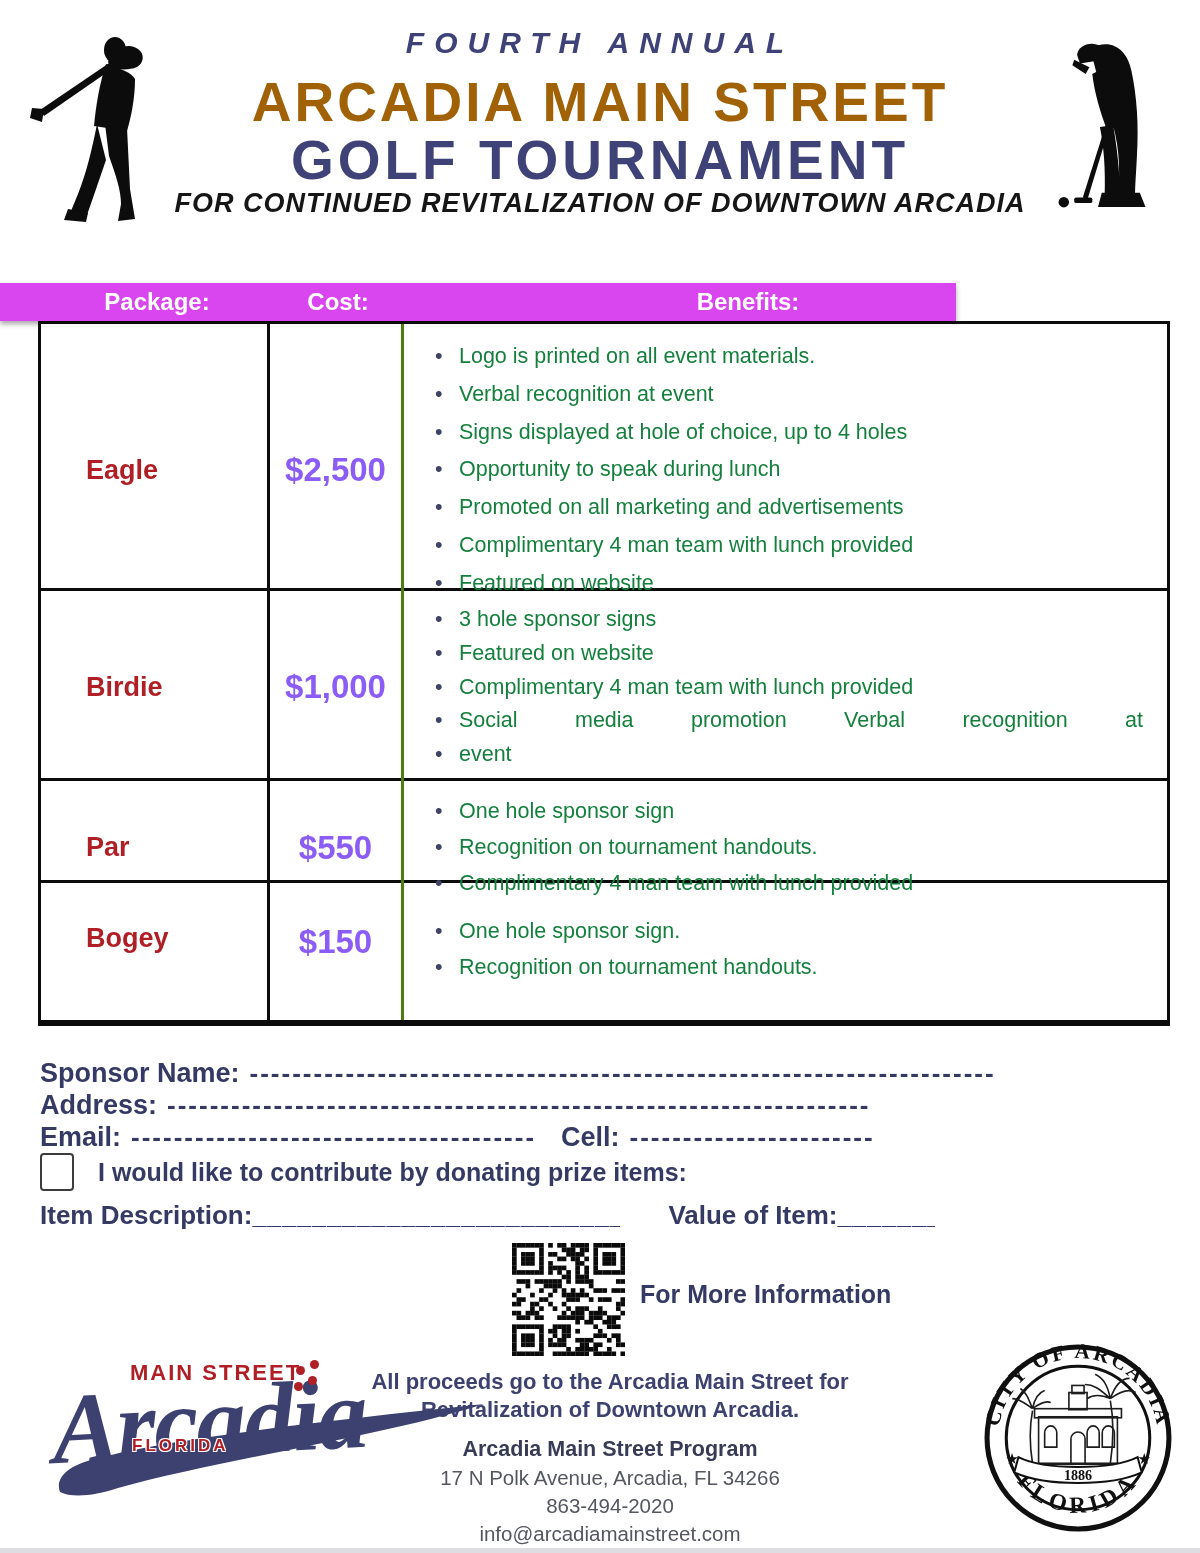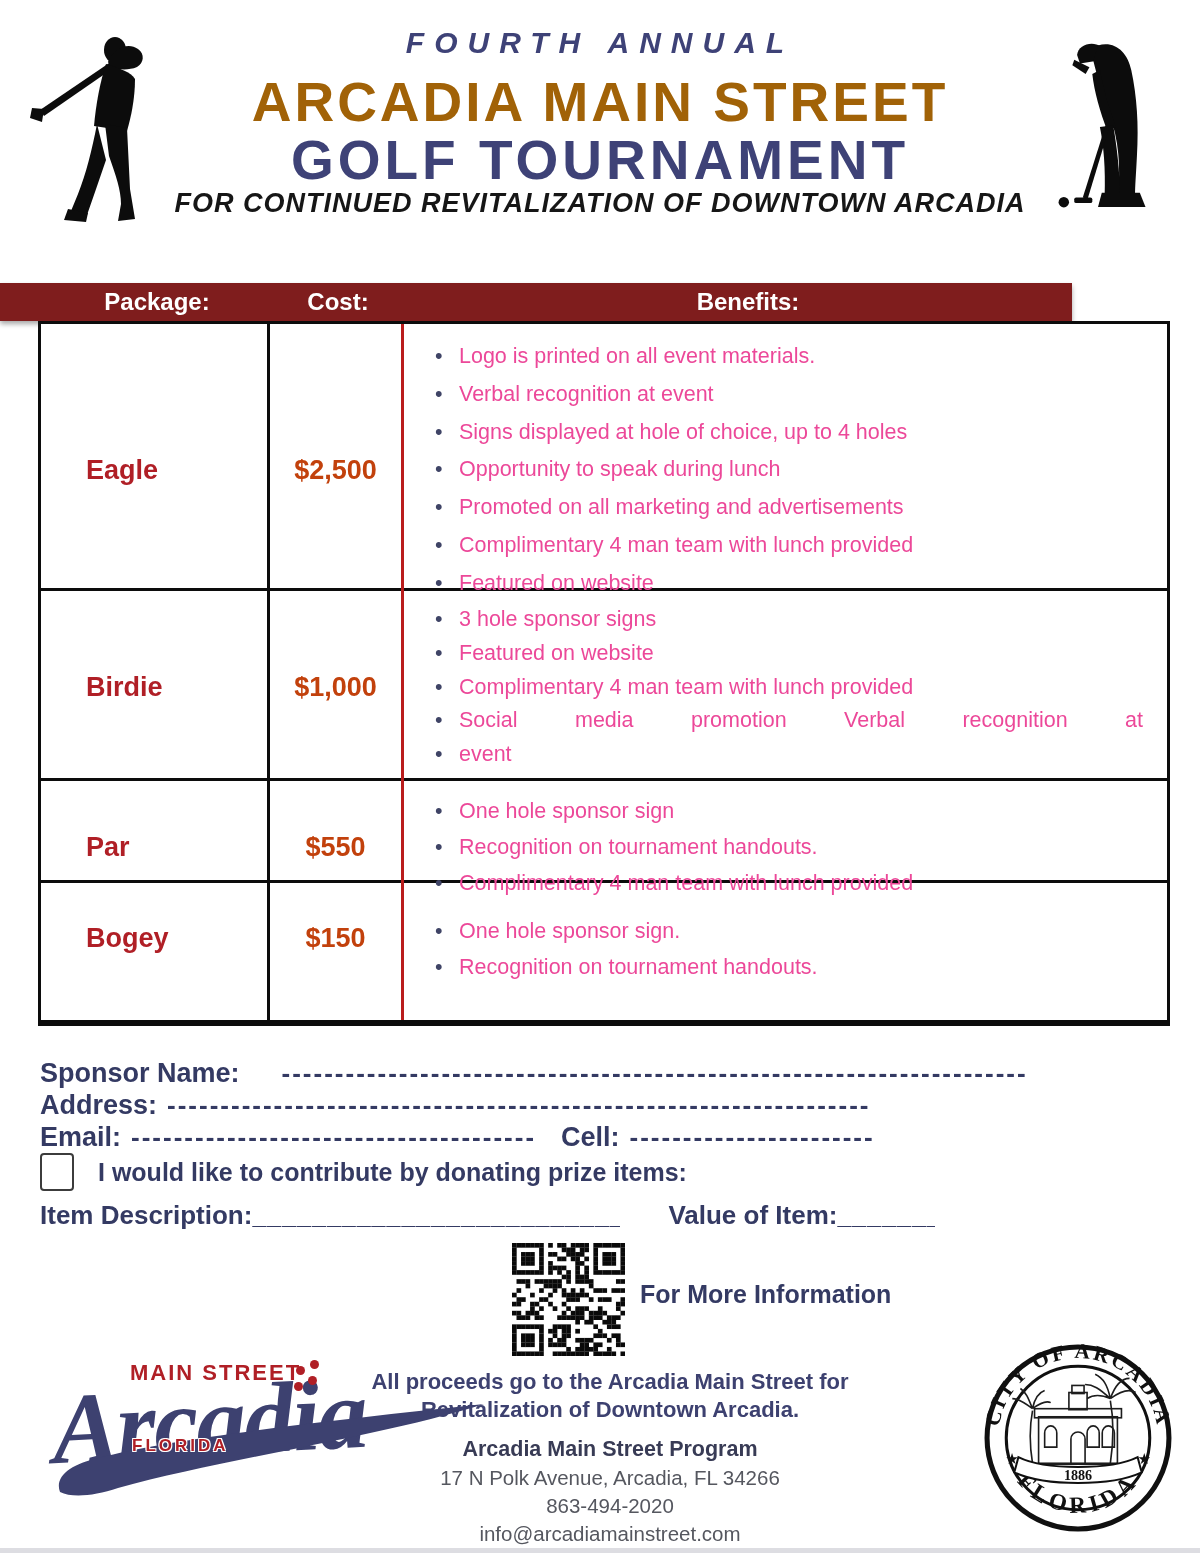--- a/index.html
+++ b/index.html
@@ -16,53 +16,53 @@
   .title2 { position:absolute; top:128px; left:0; width:100%; text-align:center;
     font-size:55px; font-weight:800; letter-spacing:4px; color:#3e4277; }
   .subtitle { position:absolute; top:188px; left:0; width:100%; text-align:center;
     font-size:27px; font-weight:bold; font-style:italic; color:#161616; letter-spacing:1px; }
   .date { position:absolute; top:229px; left:0; width:100%; text-align:center;
     font-size:23px; font-weight:bold; color:#101010; }
   .golfer-l { position:absolute; left:22px; top:24px; }
   .golfer-r { position:absolute; left:1050px; top:34px; }
 
   
-  .band { position:absolute; left:0; top:283px; width:1072px; height:38px;
-    background:#7f1d1d; box-shadow:0 3px 5px rgba(0,0,0,.35);padding-left:32px; }
+  .band { position:absolute; left:0; top:283px; width:956px; height:38px;
+    background:#d946ef; box-shadow:0 3px 5px rgba(0,0,0,.35);padding-left:32px; }
   .band span { position:absolute; top:0; transform:translateX(-50%); line-height:38px;
     color:#ffffff; font-size:24px; font-weight:bold; }
   .band .b1 { left:157px; } .band .b2 { left:338px; } .band .b3 { left:748px;text-align:right; }
 
   .ptable { position:absolute; left:38px; top:321px; width:1132px;
     border:3px solid #0c0c0c; border-bottom-width:6px; background:#fff; }
   .prow { display:grid; grid-template-columns:229px 134px 1fr; }
   .prow + .prow { border-top:3px solid #0c0c0c; }
   .r0 { height:264px; } .r1 { height:190px; } .r2 { height:102px; } .r3 { height:140px; }
   .cpkg { display:flex; align-items:center; padding-left:45px; color:#b01f26;
     font-weight:bold; font-size:27px; border-right:3px solid #0c0c0c; }
-  .ccost { display:flex; align-items:center; justify-content:center; color:#c2410c;
-    font-weight:bold; font-size:27px; border-right:3px solid #b91c1c; }
+  .ccost { display:flex; align-items:center; justify-content:center; color:#8b5cf6;
+    font-weight:bold; font-size:33px; border-right:3px solid #4d7c0f; }
   .cben { display:flex; align-items:center; padding:8px 24px 8px 28px; }
   .cben ul { list-style:none; width:100%; }
-  .cben li { position:relative; padding-left:27px; font-size:21.5px; color:#ec4899;
+  .cben li { position:relative; padding-left:27px; font-size:21.5px; color:#15803d;
     margin:10px 0; line-height:1.2; }
   .cben li::before { content:"\2022"; position:absolute; left:3px; top:0; color:#3f4466; }
   .r0 .cben li { margin:12px 0; }
   .r1 .cben li { margin:8px 0; }
   .r1 .cben li:nth-child(4) { text-align:justify; text-align-last:justify; }
   .r3 .cben { align-items:flex-start; padding-top:26px; }
   .r3 .cpkg, .r3 .ccost { align-items:flex-start; padding-top:40px; }
 
   
   .frm { position:absolute; left:40px; display:flex; align-items:baseline;
     color:#343a63; font-weight:bold; white-space:nowrap; }
   .frm .lbl { font-size:27px; }
   .frm .dash { font-size:26px; letter-spacing:2px; overflow:hidden; margin-left:10px; }
   .frm .uscore { font-size:25px; letter-spacing:1px; overflow:hidden; }
-  .f-sponsor { top:1058px;gap:32px; } .f-address { top:1090px; } .f-email { top:1122px; }
+  .f-sponsor { top:1058px; } .f-address { top:1090px; } .f-email { top:1122px; }
   .w-sponsor { width:818px; } .w-address { width:768px; } .w-email { width:402px; }
   .w-cell { width:242px; } .w-item { width:368px; } .w-value { width:98px; }
   .clabel { margin-left:28px; font-size:27px; }
   .f-check { top:1153px; align-items:center; }
   .checkbox { width:34px; height:38px; border:2.5px solid #3c3c3c; border-radius:4px;
     background:#fff; }
   .f-check .lbl { font-size:25px; margin-left:24px; }
   .f-item { top:1200px; } .f-item .lbl { font-size:26px; }
   .vlabel { margin-left:48px; font-size:26px; }
 

